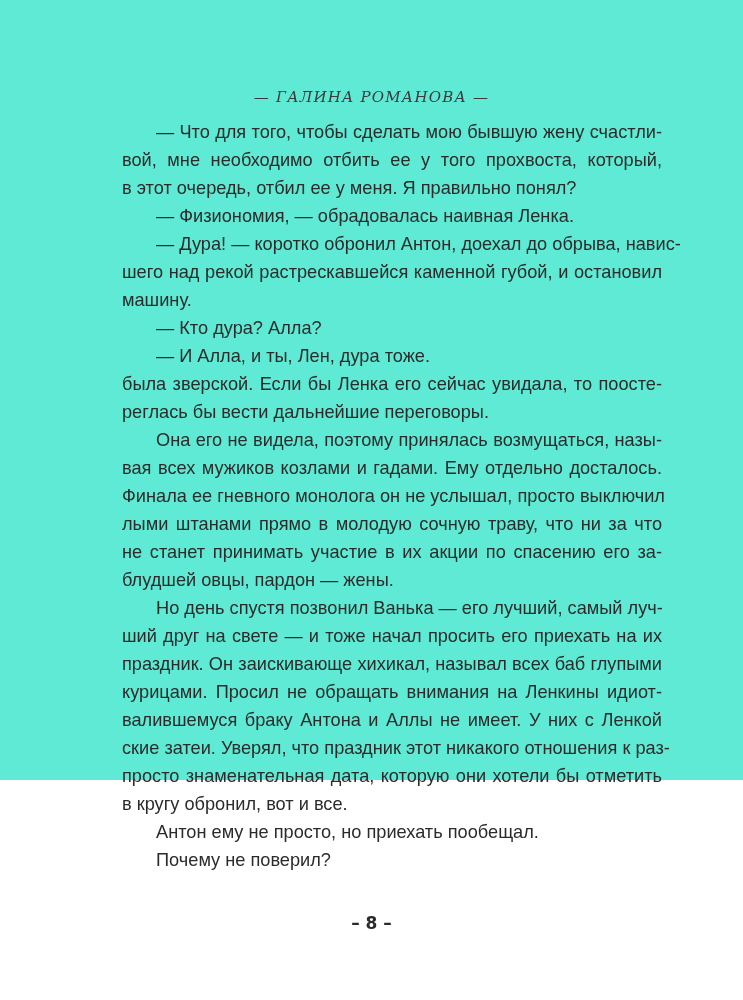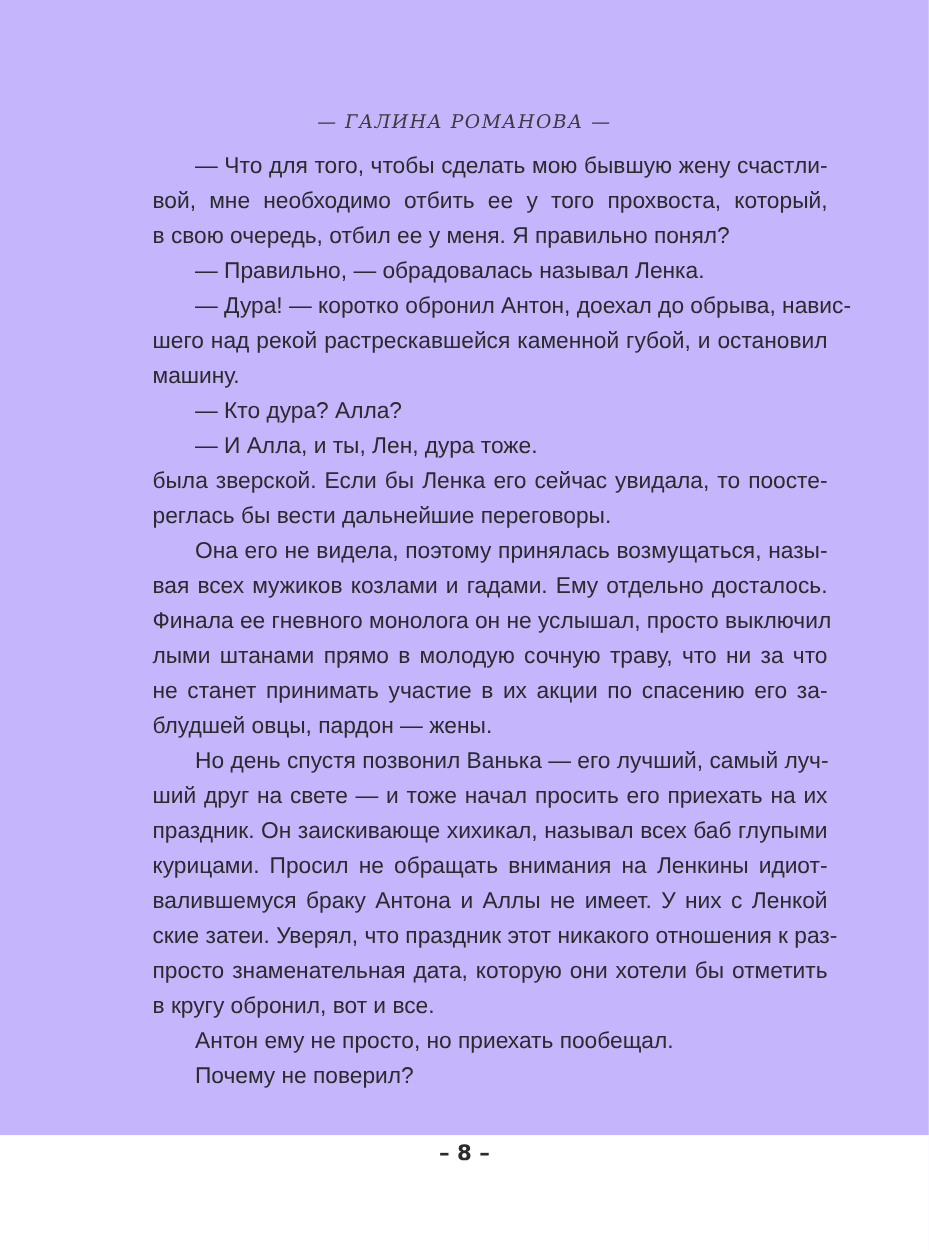--- a/index.html
+++ b/index.html
@@ -11,22 +11,22 @@
       width: 743px;
       height: 1000px;
       position: relative;
       overflow: hidden;
     }
     .page {
       position: absolute;
       left: 0;
       top: 0;
       width: 743px;
-      height: 908px;
-      background: #c4b5fd;
+      height: 780px;
+      background: #5eead4;
     }
     .running-header {
       position: absolute;
       top: 88px;
       left: 0;
       width: 743px;
       text-align: center;
       font-family: "DejaVu Serif", serif;
       font-style: italic;
       font-size: 15px;
@@ -69,22 +69,22 @@
   </style>
 </head>
 <body>
 
 <div class="page">
   <div class="running-header">— ГАЛИНА РОМАНОВА —</div>
 
   <div class="text-block" id="text-block">
       <div class="line indent">— Что для того, чтобы сделать мою бывшую жену счастли-</div>
       <div class="line">вой, мне необходимо отбить ее у того прохвоста, который,</div>
-      <div class="line last">в свою очередь, отбил ее у меня. Я правильно понял?</div>
-      <div class="line indent last">— Правильно, — обрадовалась называл Ленка.</div>
+      <div class="line last">в этот очередь, отбил ее у меня. Я правильно понял?</div>
+      <div class="line indent last">— Физиономия, — обрадовалась наивная Ленка.</div>
       <div class="line indent">— Дура! — коротко обронил Антон, доехал до обрыва, навис-</div>
       <div class="line">шего над рекой растрескавшейся каменной губой, и остановил</div>
       <div class="line last">машину.</div>
       <div class="line indent last">— Кто дура? Алла?</div>
       <div class="line indent last">— И Алла, и ты, Лен, дура тоже.</div>
       <div class="line">была зверской. Если бы Ленка его сейчас увидала, то поосте-</div>
       <div class="line last">реглась бы вести дальнейшие переговоры.</div>
       <div class="line indent">Она его не видела, поэтому принялась возмущаться, назы-</div>
       <div class="line">вая всех мужиков козлами и гадами. Ему отдельно досталось.</div>
       <div class="line">Финала ее гневного монолога он не услышал, просто выключил</div>

